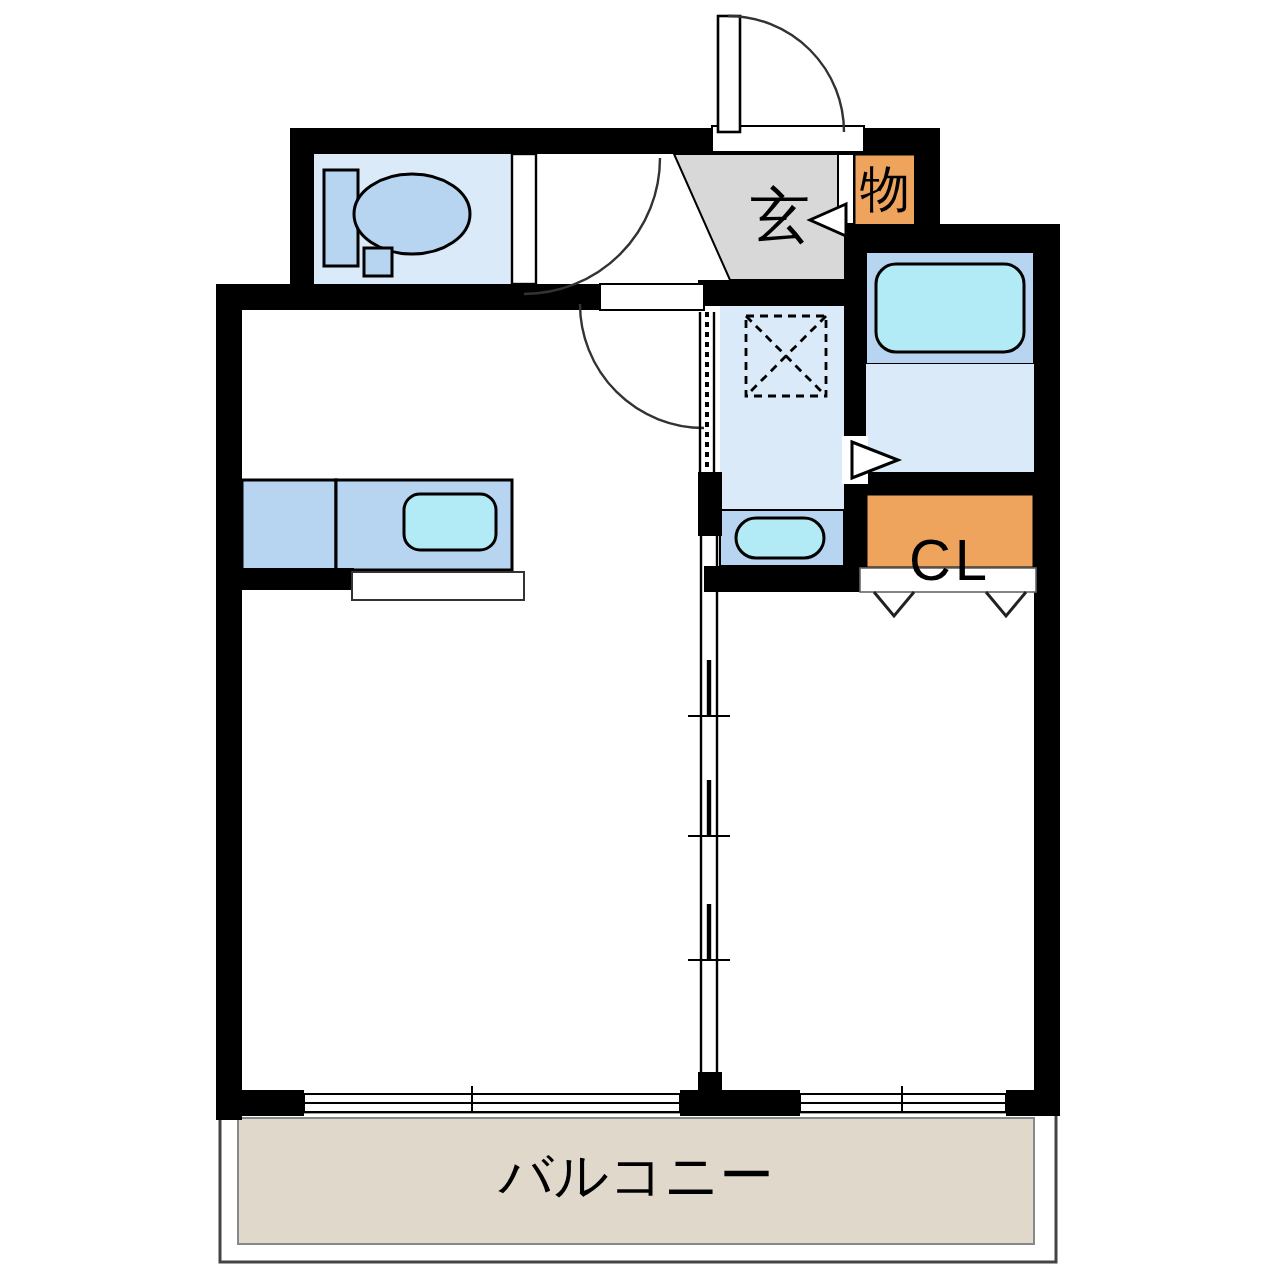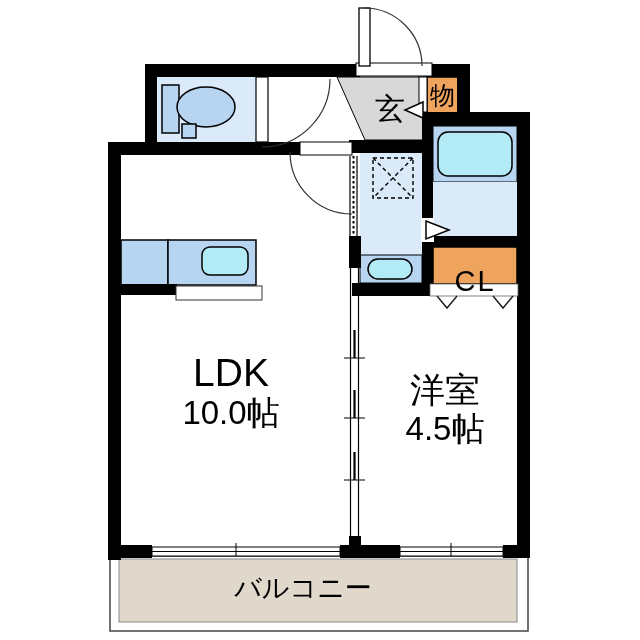--- a/index.html
+++ b/index.html
@@ -11,21 +11,21 @@
   .lbl{position:absolute;z-index:5;text-align:center;color:#000;}
   .lbl-genkan{left:371px;top:93px;width:38px;font-size:30px;line-height:32px;}
   .lbl-storage{left:427px;top:80px;width:31px;font-size:25px;line-height:30px;}
   .lbl-cl{left:433px;top:248px;width:84px;font-size:29px;line-height:34px;letter-spacing:2px;margin-top:16px;}
   .lbl-ldk{left:126px;top:352px;width:210px;}
   .lbl-ldk .l1{font-size:39px;line-height:42px;}
   .lbl-ldk .l2{font-size:33px;line-height:38px;}
   .lbl-west{left:362px;top:370px;width:166px;}
   .lbl-west .l1{font-size:35px;line-height:40px;}
   .lbl-west .l2{font-size:33px;line-height:38px;}
-  .lbl-balcony{left:104px;top:572px;width:398px;font-size:27px;line-height:32px;}
+  .lbl-balcony{left:119px;top:572px;width:398px;font-size:27px;line-height:32px;}
   
   .f-room{fill:var(--room-blue-light,#DAEAF8);}
   .f-fix{fill:var(--fixture-blue,#B7D5F0);}
   .f-water{fill:var(--water-cyan,#B2EBF5);}
   .f-orange{fill:var(--closet-orange,#EFA45E);}
   .f-gray{fill:var(--entrance-gray,#D8D8D8);}
   .f-beige{fill:var(--balcony-beige,#E1D8CC);}
   .f-wall{fill:var(--wall-black,#000);}
 </style>
 </head>
@@ -144,24 +144,16 @@
         <line x1="354.5" y1="390" x2="354.5" y2="418" stroke-width="2.2"></line>
         <line x1="354.5" y1="452" x2="354.5" y2="480" stroke-width="2.2"></line>
       </g>
     </g>
   </svg>
 
   <div class="lbl lbl-genkan">玄</div>
   <div class="lbl lbl-storage">物</div>
   <div class="lbl lbl-cl">CL</div>
 
-  <div class="lbl lbl-ldk">
-    <div class="l1">LDK</div>
-    <div class="l2">10.0帖</div>
-  </div>
 
-  <div class="lbl lbl-west">
-    <div class="l1">洋室</div>
-    <div class="l2">4.5帖</div>
-  </div>
 
   <div class="lbl lbl-balcony">バルコニー</div>
 </div>
 
 </body></html>

